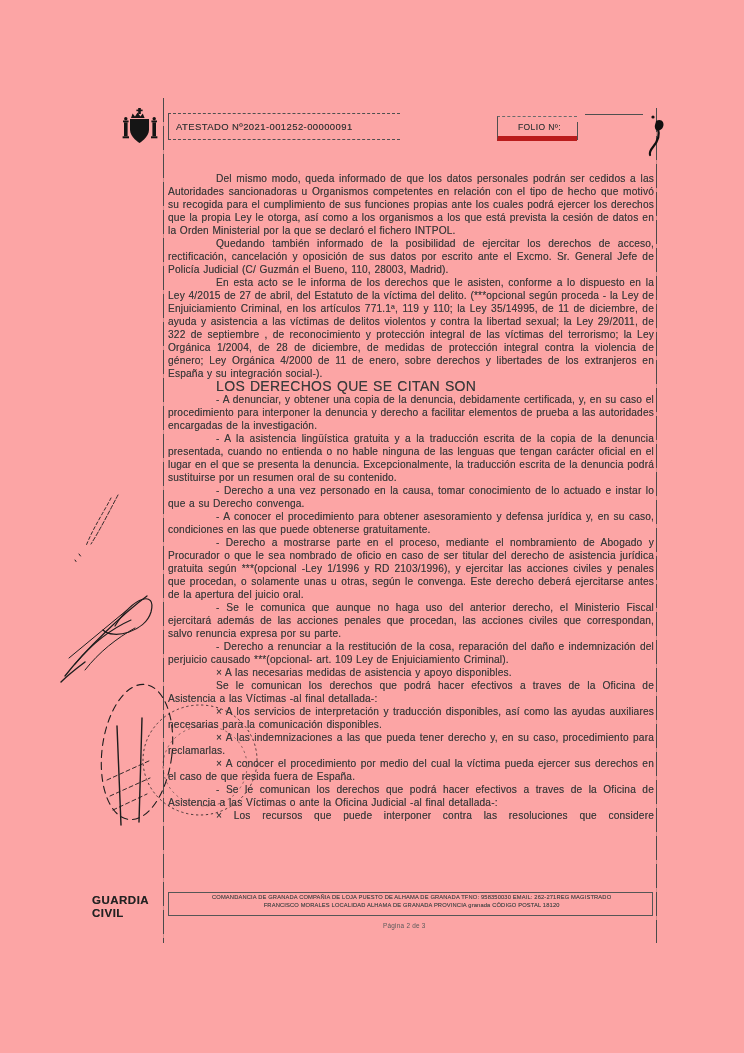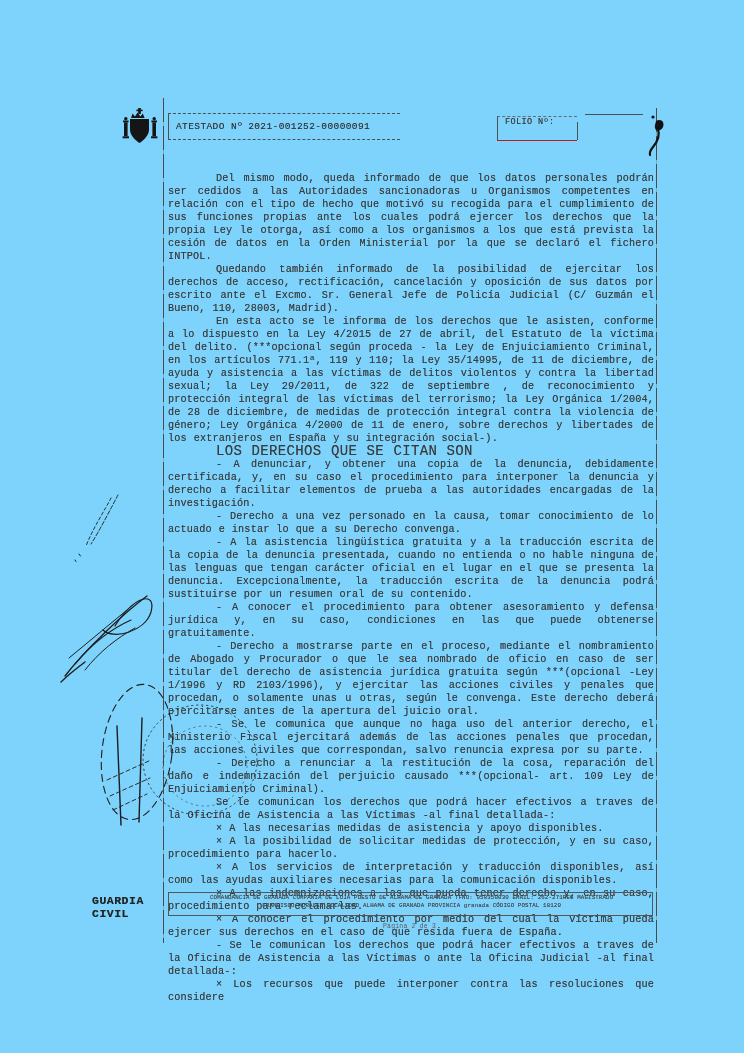--- a/index.html
+++ b/index.html
@@ -1,37 +1,37 @@
 <!DOCTYPE html>
 <html><head>
 <meta charset="utf-8">
 <style>
   html,body{margin:0;padding:0;background:#ffffff;}
   .page{
-    position:relative;width:744px;height:1053px;background:#7dd3fc;overflow:hidden;
-    font-family:Liberation Mono, monospace;color:#3b3b3b;
+    position:relative;width:744px;height:1053px;background:#fca5a5;overflow:hidden;
+    font-family:Liberation Sans, sans-serif;color:#3b3b3b;
   }
   .scan{text-shadow:0 0 .5px rgba(45,45,45,.55);}
   
   .vline{position:absolute;width:1px;background:repeating-linear-gradient(to bottom,#4a4a4a 0 24px,rgba(74,74,74,.25) 24px 28px);}
   .vline-left{left:163px;top:98px;height:845px;}
   .vline-right{left:656px;top:108px;height:835px;}
   
   .atestado-box{
     position:absolute;left:168px;top:113px;width:232px;height:27px;
     border-top:1px dashed #4f4f4f;border-bottom:1px dashed #4f4f4f;border-left:1px solid #4f4f4f;
     font-size:9.5px;letter-spacing:.4px;color:#353535;
     display:flex;align-items:center;padding-left:7px;box-sizing:border-box;white-space:nowrap;
   }
-  .atestado-box .num{margin-left:5px;}
+  .atestado-box .num{}
   .folio-box{
     position:absolute;left:497px;top:116px;width:80px;height:25px;
-    border-bottom:1px solid #b91c1c;border-left:1px solid #4f4f4f;border-top:1px dashed #6a6a6a;
+    border-bottom:5px solid #b91c1c;border-left:1px solid #4f4f4f;border-top:1px dashed #6a6a6a;
     font-size:8.5px;letter-spacing:.4px;color:#3a3a3a;
-    display:flex;align-items:flex-start;padding-left:7px;box-sizing:border-box;
+    display:flex;align-items:center;padding-left:20px;box-sizing:border-box;
   }
   .mark-dash{position:absolute;background:#4f4f4f;}
   
   .emblem{position:absolute;left:121px;top:108px;width:38px;height:42px;}
   
   .squiggle{position:absolute;left:640px;top:113px;width:36px;height:58px;}
   
   .body-text{
     position:absolute;left:168px;top:172px;width:486px;
     font-size:10.2px;line-height:13px;text-align:justify;color:#3b3b3b;
@@ -111,37 +111,36 @@
 
       <p>Quedando también informado de la posibilidad de ejercitar los derechos de acceso, rectificación, cancelación y oposición de sus datos por escrito ante el Excmo. Sr. General Jefe de Policía Judicial (C/ Guzmán el Bueno, 110, 28003, Madrid).</p>
 
       <p>En esta acto se le informa de los derechos que le asisten, conforme a lo dispuesto en la Ley 4/2015 de 27 de abril, del Estatuto de la víctima del delito. (***opcional según proceda - la Ley de Enjuiciamiento Criminal, en los artículos 771.1ª, 119 y 110; la Ley 35/14995, de 11 de diciembre, de ayuda y asistencia a las víctimas de delitos violentos y contra la libertad sexual; la Ley 29/2011, de 322 de septiembre , de reconocimiento y protección integral de las víctimas del terrorismo; la Ley Orgánica 1/2004, de 28 de diciembre, de medidas de protección integral contra la violencia de género; Ley Orgánica 4/2000 de 11 de enero, sobre derechos y libertades de los extranjeros en España y su integración social-).</p>
 
       <p class="heading">LOS DERECHOS QUE SE CITAN SON</p>
 
 
       <p>- A denunciar, y obtener una copia de la denuncia, debidamente certificada, y, en su caso el procedimiento para interponer la denuncia y derecho a facilitar elementos de prueba a las autoridades encargadas de la investigación.</p>
 
+      <p>- A la asistencia lingüística gratuita y a la traducción escrita de la copia de la denuncia presentada, cuando no entienda o no hable ninguna de las lenguas que tengan carácter oficial en el lugar en el que se presenta la denuncia. Excepcionalmente, la traducción escrita de la denuncia podrá sustituirse por un resumen oral de su contenido.</p>
+
       <p>- Derecho a una vez personado en la causa, tomar conocimiento de lo actuado e instar lo que a su Derecho convenga.</p>
-
-      <p>- A la asistencia lingüística gratuita y a la traducción escrita de la copia de la denuncia presentada, cuando no entienda o no hable ninguna de las lenguas que tengan carácter oficial en el lugar en el que se presenta la denuncia. Excepcionalmente, la traducción escrita de la denuncia podrá sustituirse por un resumen oral de su contenido.</p>
 
       <p>- A conocer el procedimiento para obtener asesoramiento y defensa jurídica y, en su caso, condiciones en las que puede obtenerse gratuitamente.</p>
 
       <p>- Derecho a mostrarse parte en el proceso, mediante el nombramiento de Abogado y Procurador o que le sea nombrado de oficio en caso de ser titular del derecho de asistencia jurídica gratuita según ***(opcional -Ley 1/1996 y RD 2103/1996), y ejercitar las acciones civiles y penales que procedan, o solamente unas u otras, según le convenga. Este derecho deberá ejercitarse antes de la apertura del juicio oral.</p>
 
       <p>- Se le comunica que aunque no haga uso del anterior derecho, el Ministerio Fiscal ejercitará además de las acciones penales que procedan, las acciones civiles que correspondan, salvo renuncia expresa por su parte.</p>
 
       <p>- Derecho a renunciar a la restitución de la cosa, reparación del daño e indemnización del perjuicio causado ***(opcional- art. 109 Ley de Enjuiciamiento Criminal).</p>
 
+      <p>× A las necesarias medidas de asistencia y apoyo disponibles.</p>
+
       <p>Se le comunican los derechos que podrá hacer efectivos a traves de la Oficina de Asistencia a las Víctimas -al final detallada-:</p>
 
-      <p>× A las necesarias medidas de asistencia y apoyo disponibles.</p>
-
-      <p>× A la posibilidad de solicitar medidas de protección, y en su caso, procedimiento para hacerlo.</p>
 
       <p>× A los servicios de interpretación y traducción disponibles, así como las ayudas auxiliares necesarias para la comunicación disponibles.</p>
 
       <p>× A las indemnizaciones a las que pueda tener derecho y, en su caso, procedimiento para reclamarlas.</p>
 
       <p>× A conocer el procedimiento por medio del cual la víctima pueda ejercer sus derechos en el caso de que resida fuera de España.</p>
 
       <p>- Se le comunican los derechos que podrá hacer efectivos a traves de la Oficina de Asistencia a las Víctimas o ante la Oficina Judicial -al final detallada-:</p>
 
       <p class="justify-last">× Los recursos que puede interponer contra las resoluciones que considere</p>

